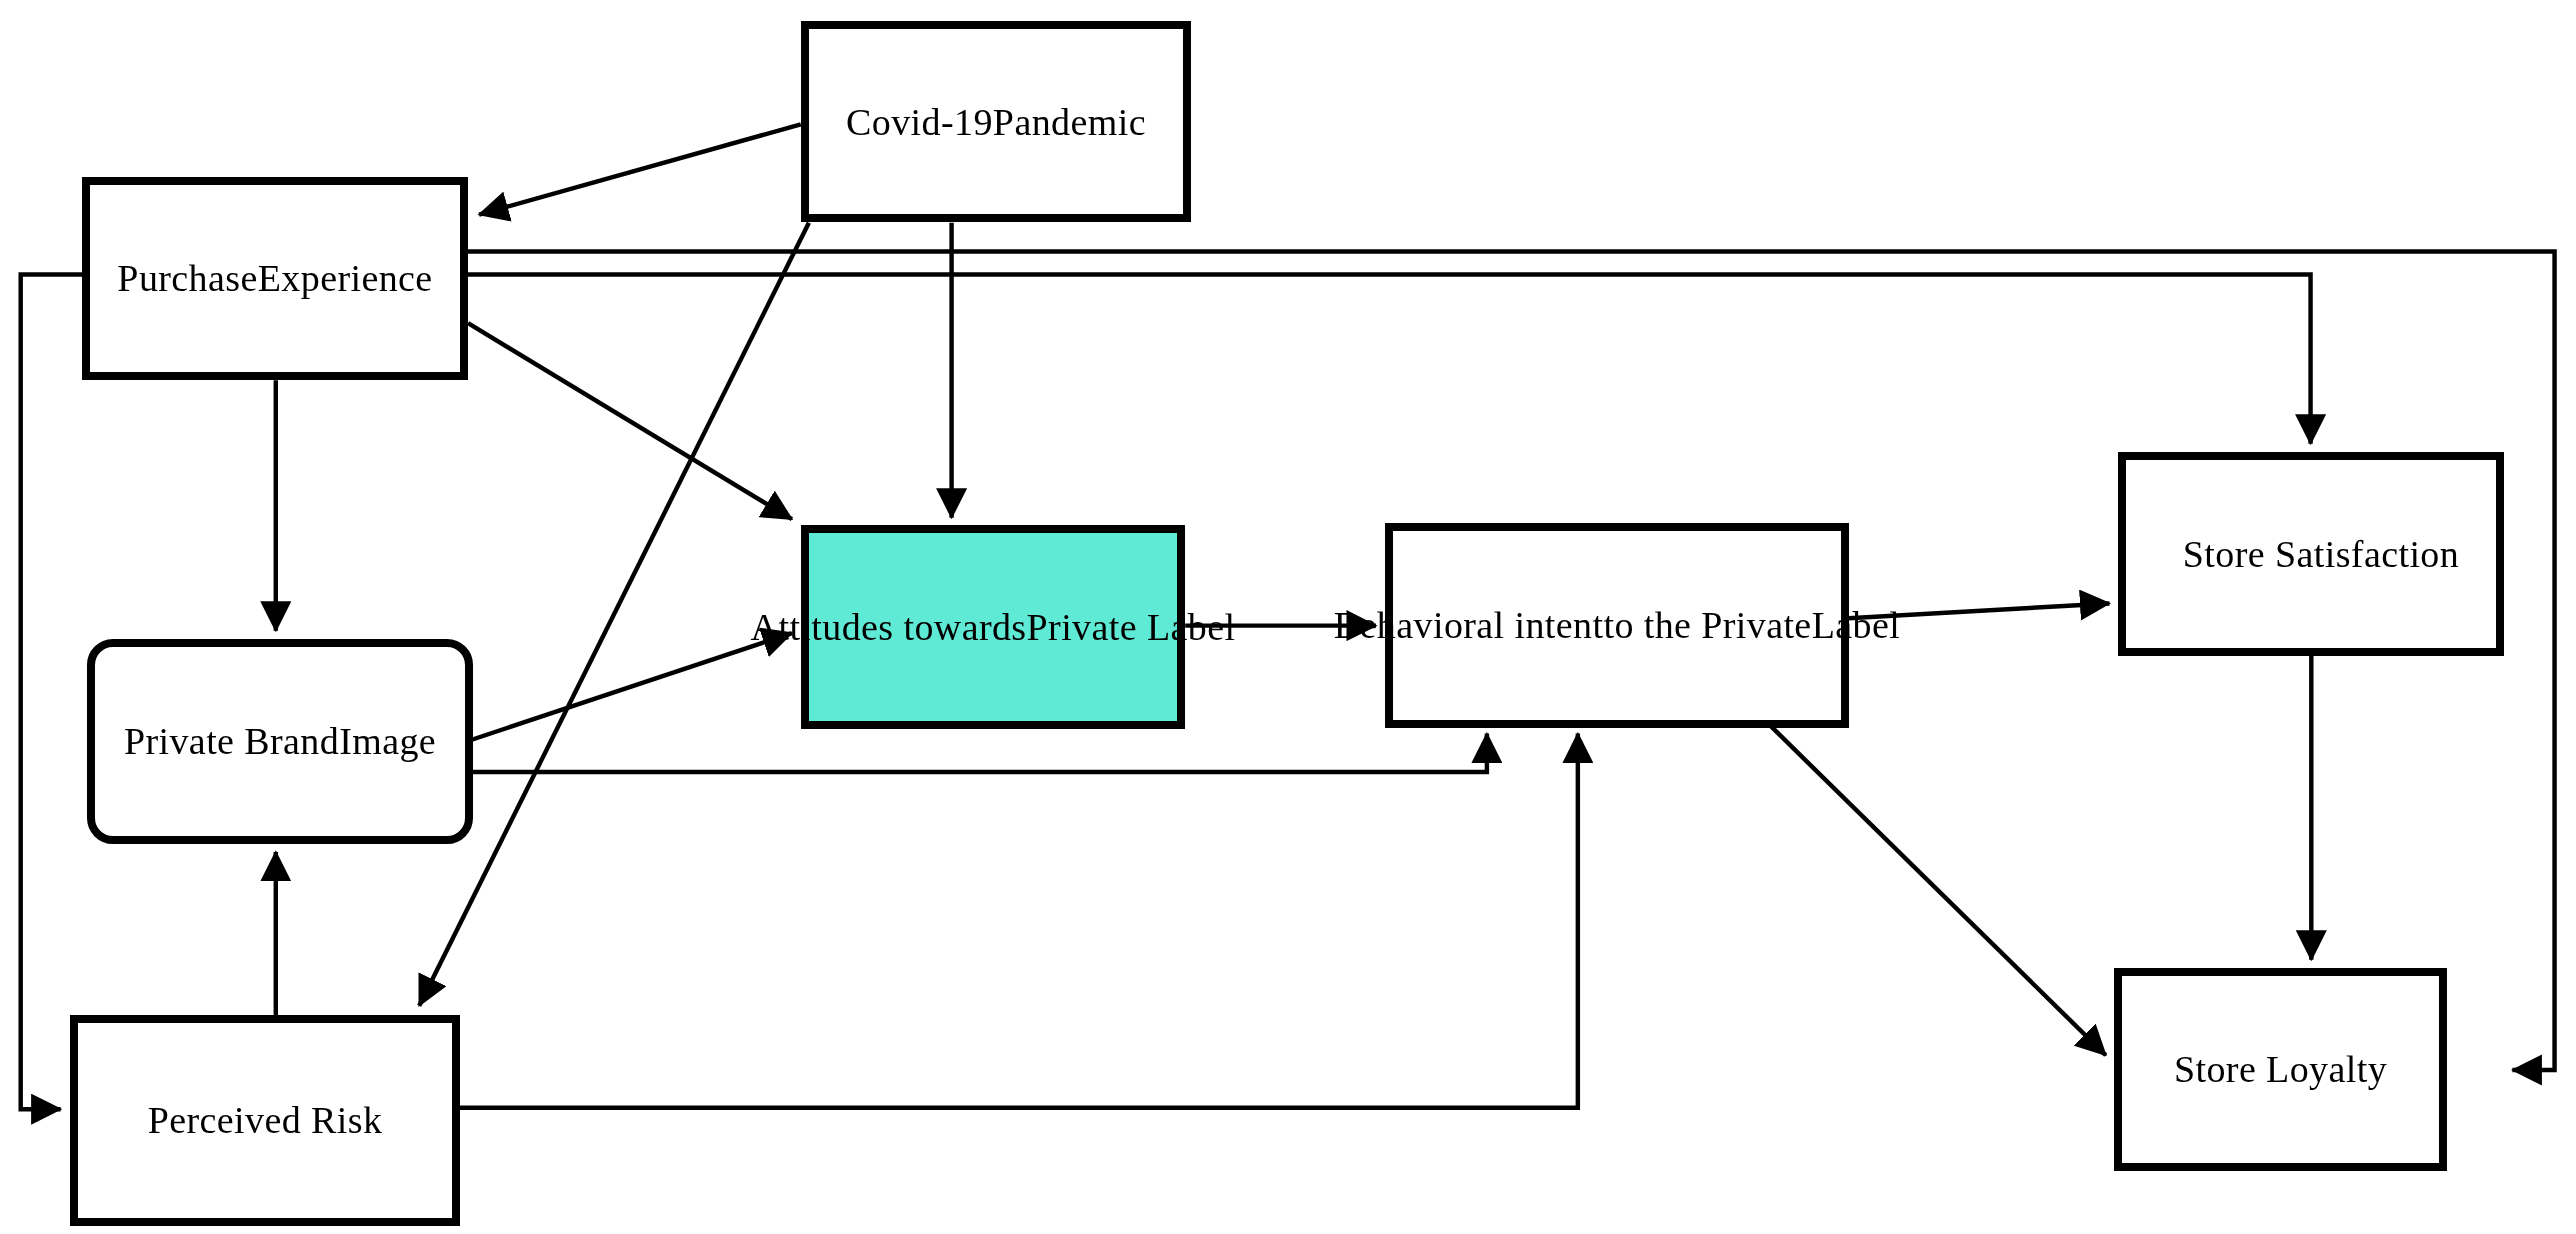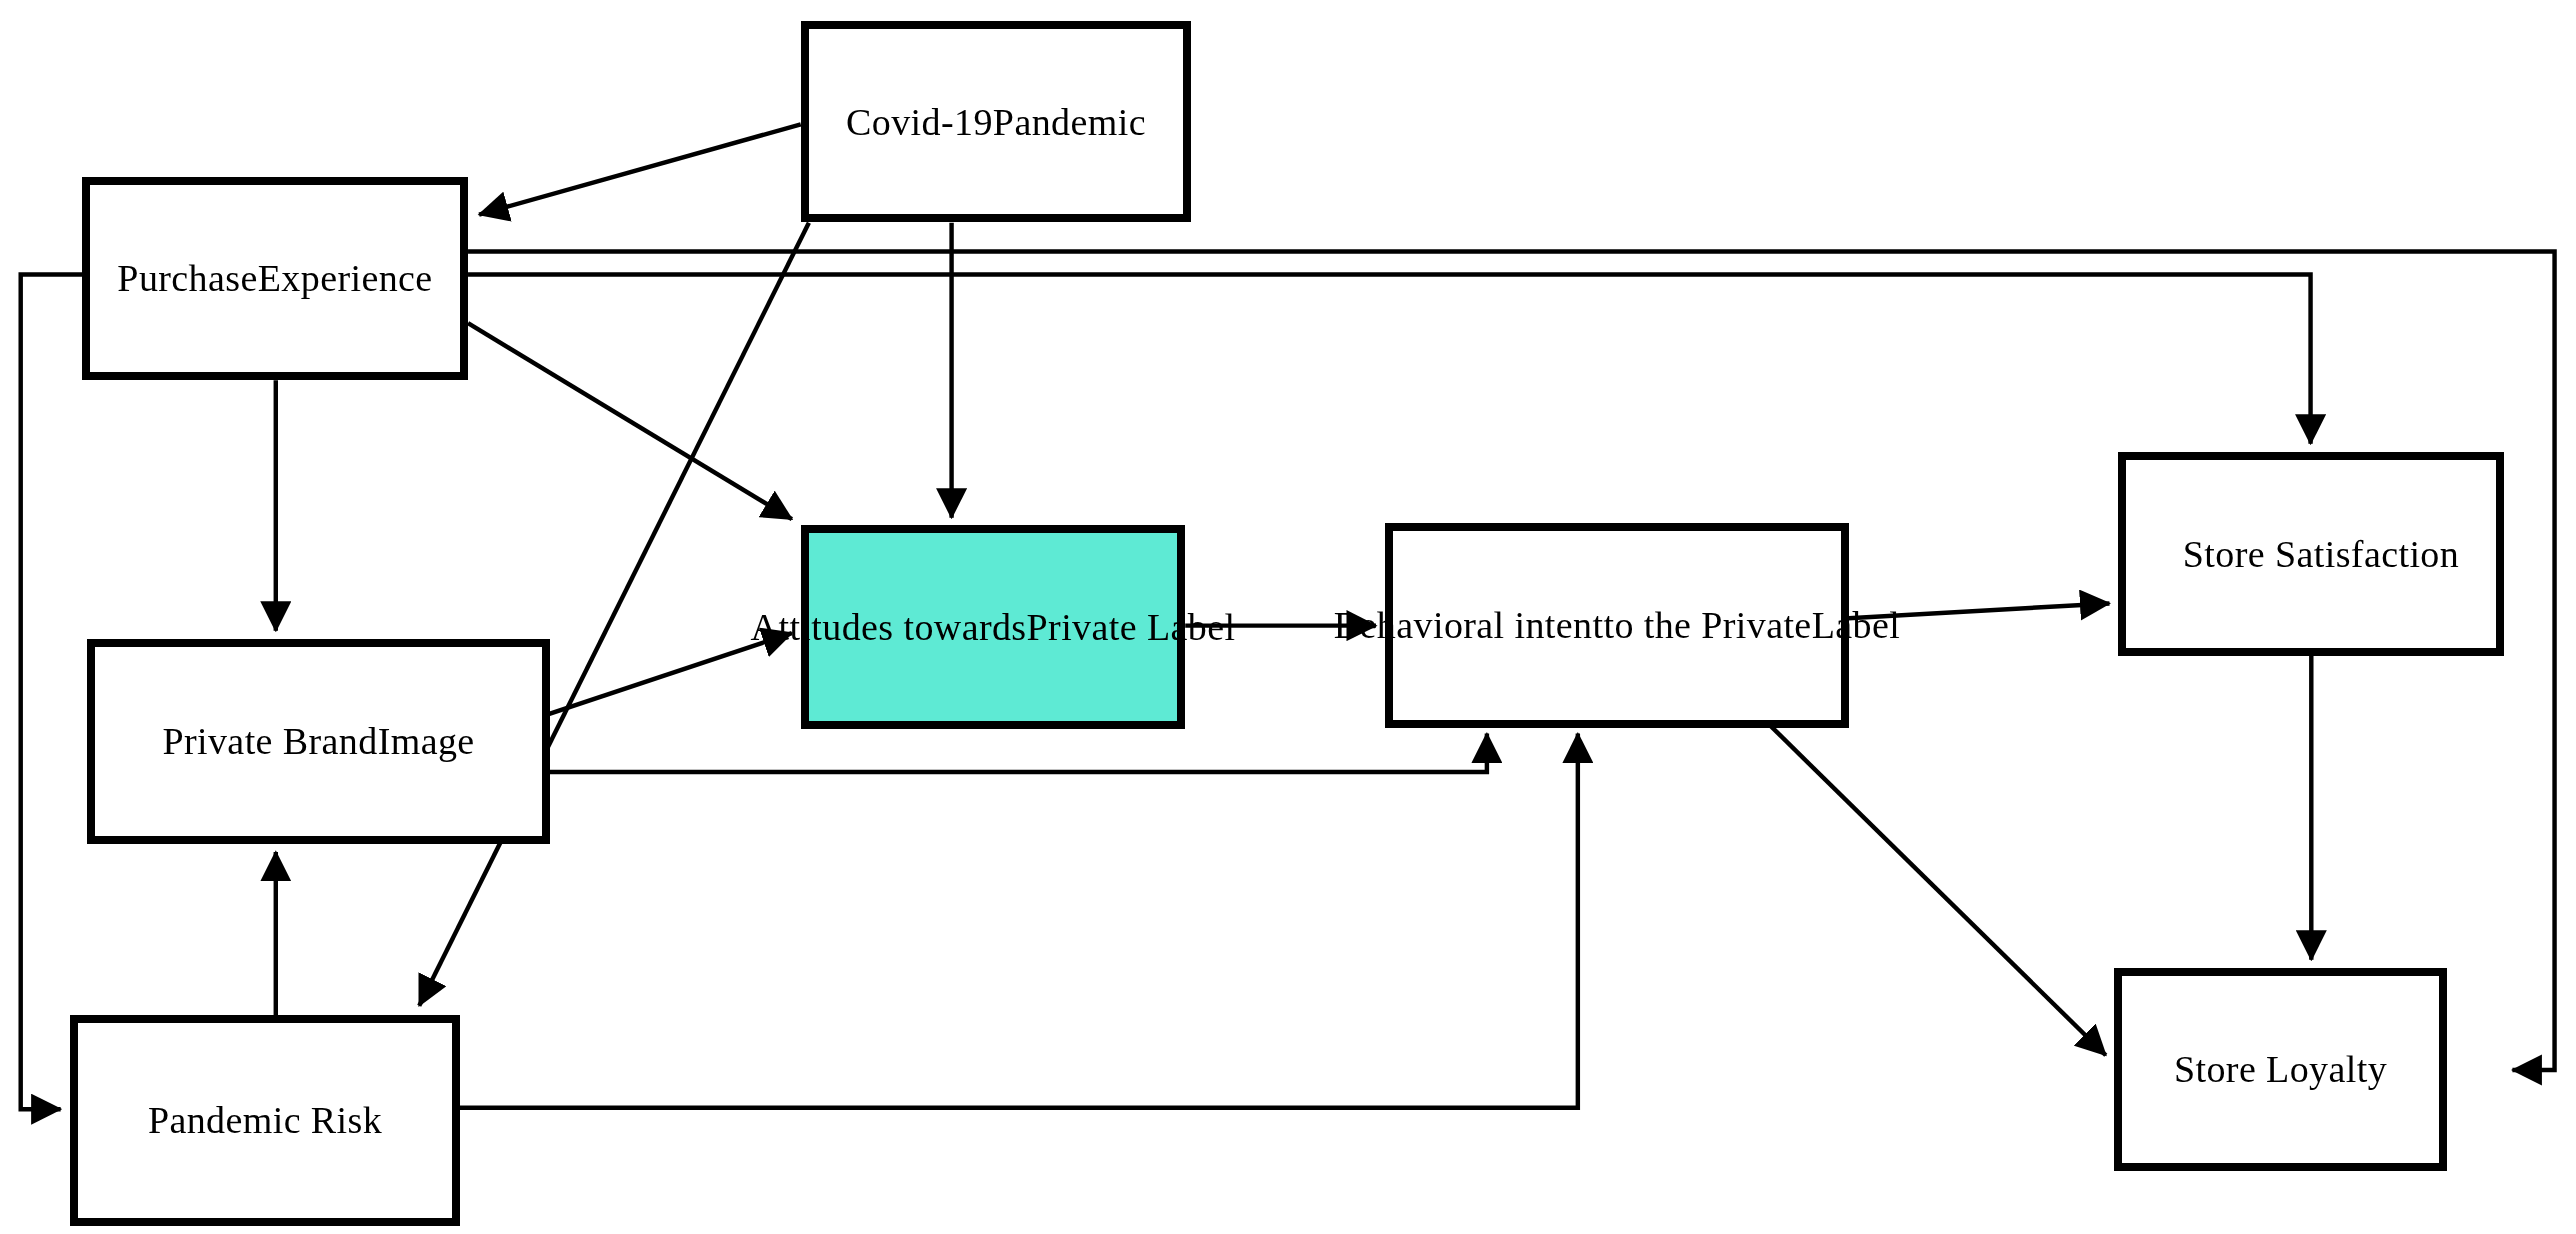--- a/index.html
+++ b/index.html
@@ -73,27 +73,27 @@
   <div class="node" id="node-covid_pandemic" style="left: 801px; top: 21.4px; width: 390px; height: 201px; border-width: 8.1px; border-color: rgb(0, 0, 0); background: rgb(255, 255, 255);">
     <span>Covid-19</span>
     <span>Pandemic</span>
   </div>
 
   <div class="node" id="node-purchase_experience" style="left: 82px; top: 177px; width: 386px; height: 203px; border-width: 8.1px; border-color: rgb(0, 0, 0); background: rgb(255, 255, 255);">
     <span>Purchase</span>
     <span>Experience</span>
   </div>
 
-  <div class="node" id="node-private_brand_image" style="left: 87px; top: 639px; width: 463px; height: 205px; border-width: 8.1px; border-color: rgb(0, 0, 0); background: rgb(255, 255, 255);">
+  <div class="node" id="node-private_brand_image" style="left: 87px; top: 639px; width: 386px; height: 205px; border-width: 8.1px; border-color: rgb(0, 0, 0); background: rgb(255, 255, 255); border-radius: 26px;">
     <span>Private Brand</span>
     <span>Image</span>
   </div>
 
   <div class="node" id="node-perceived_risk" style="left: 70px; top: 1015px; width: 390px; height: 211px; border-width: 8.1px; border-color: rgb(0, 0, 0); background: rgb(255, 255, 255);">
-    <span>Pandemic Risk</span>
+    <span>Perceived Risk</span>
   </div>
 
   <div class="node" id="node-attitudes_pl" style="left: 801px; top: 525px; width: 384px; height: 204px; border-width: 8.1px; border-color: rgb(0, 0, 0); background: #5eead4;">
     <span>Attitudes towards</span>
     <span>Private Label</span>
   </div>
 
   <div class="node" id="node-behavioral_intent" style="left: 1385px; top: 523px; width: 464px; height: 205px; border-width: 8.1px; border-color: rgb(0, 0, 0); background: rgb(255, 255, 255);">
     <span>Behavioral intent</span>
     <span>to the Private</span>

